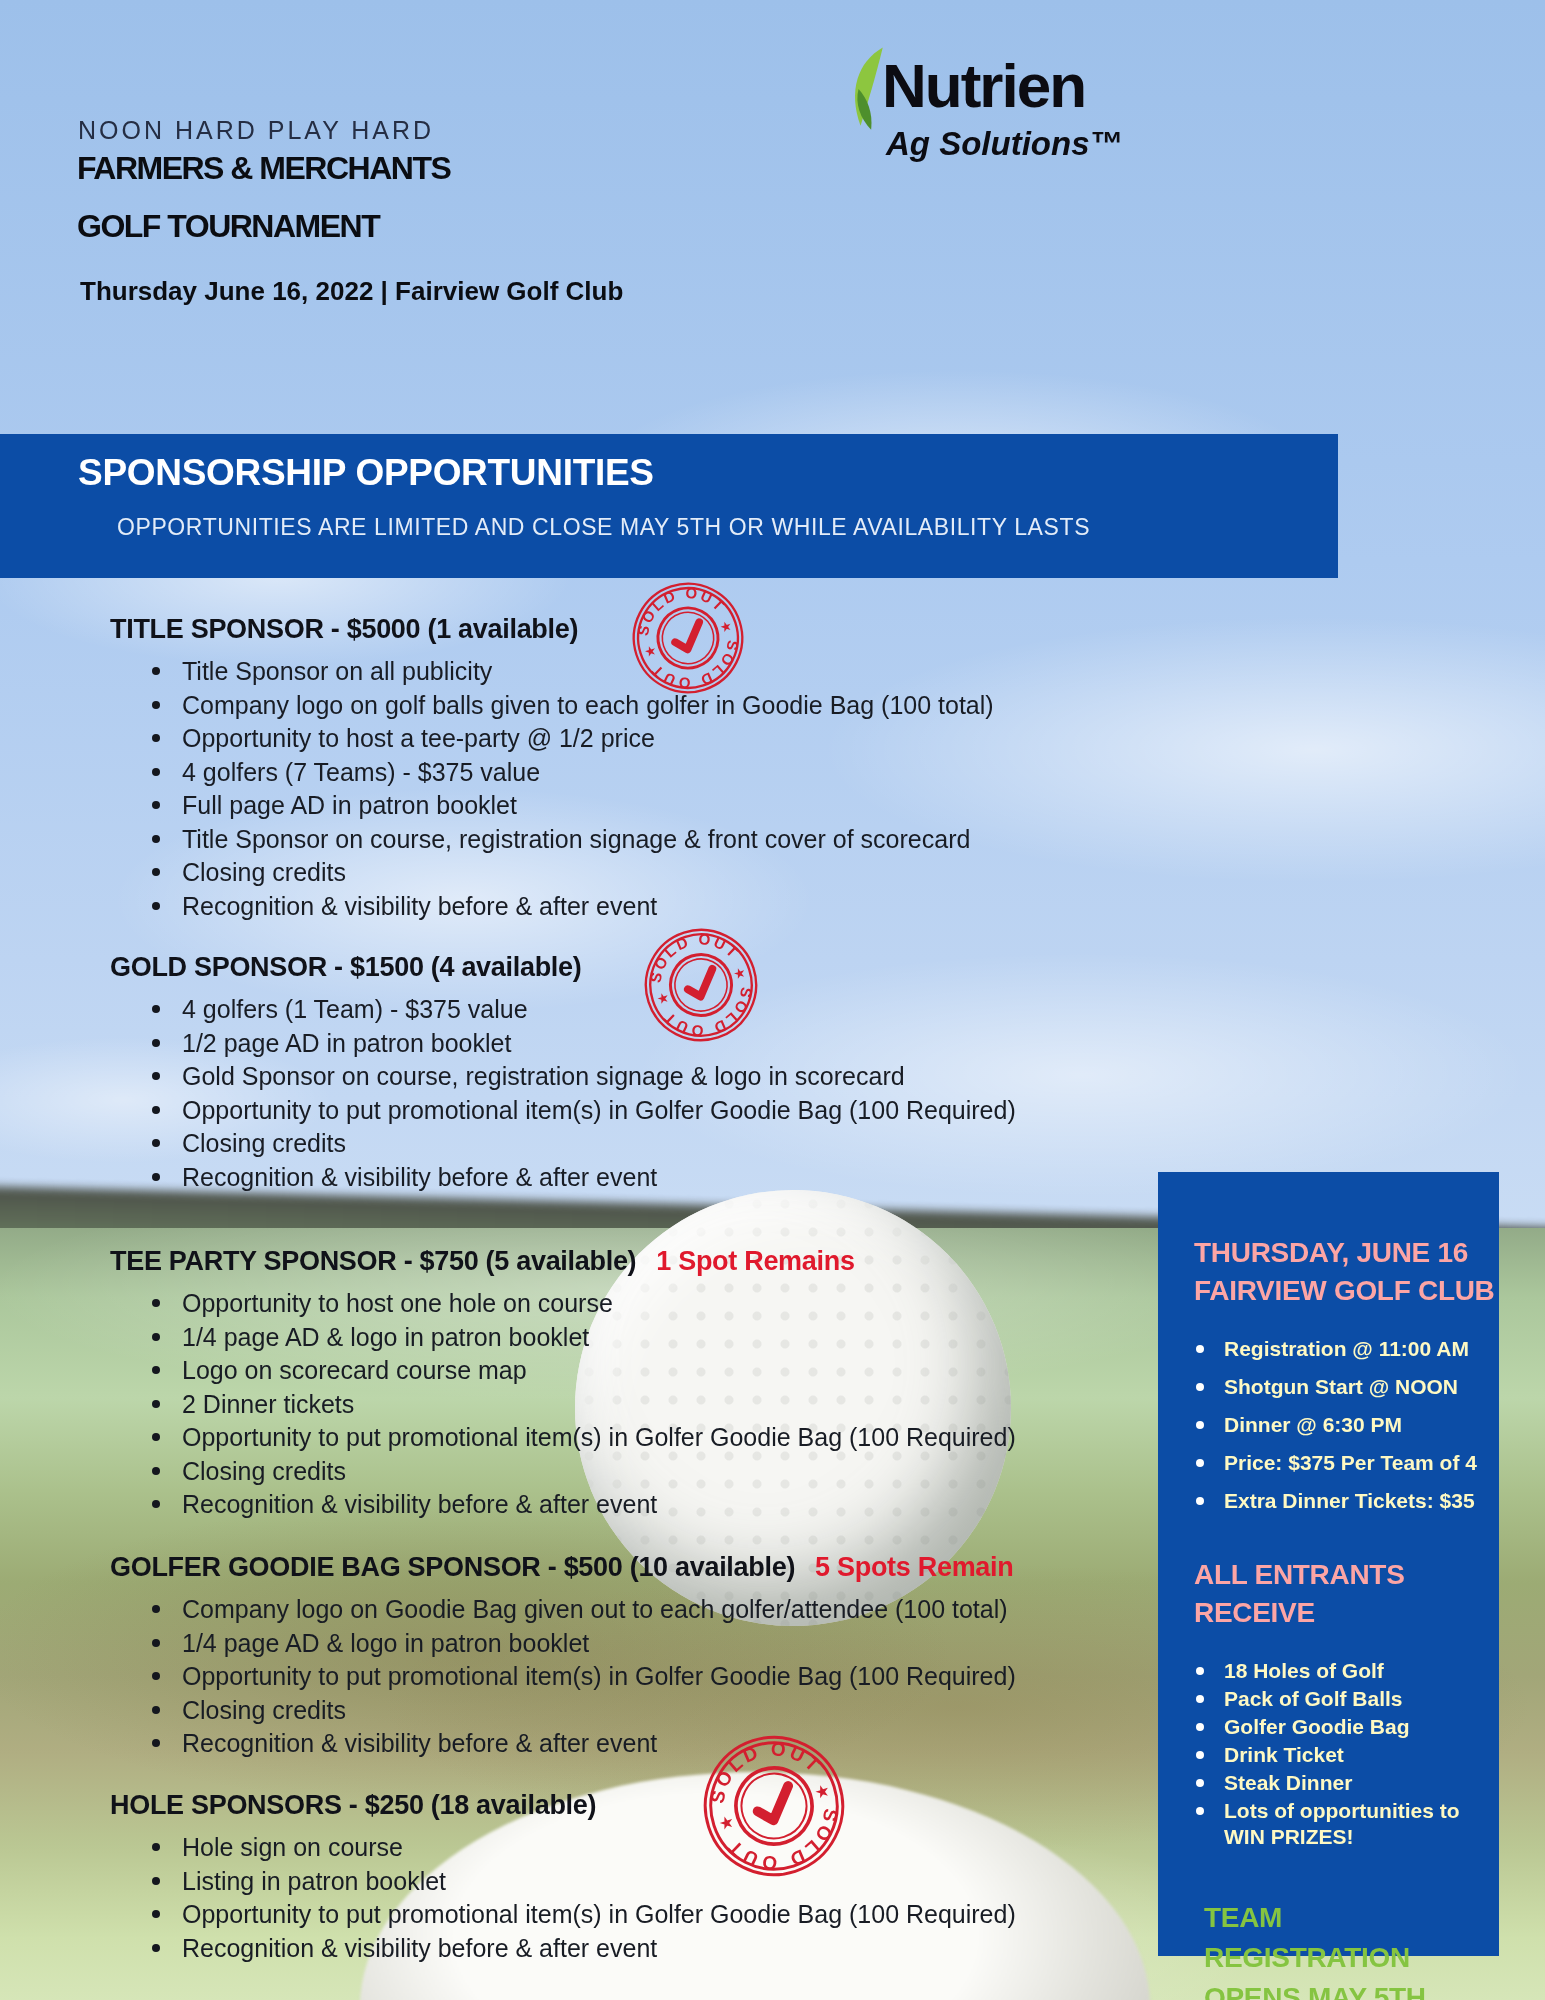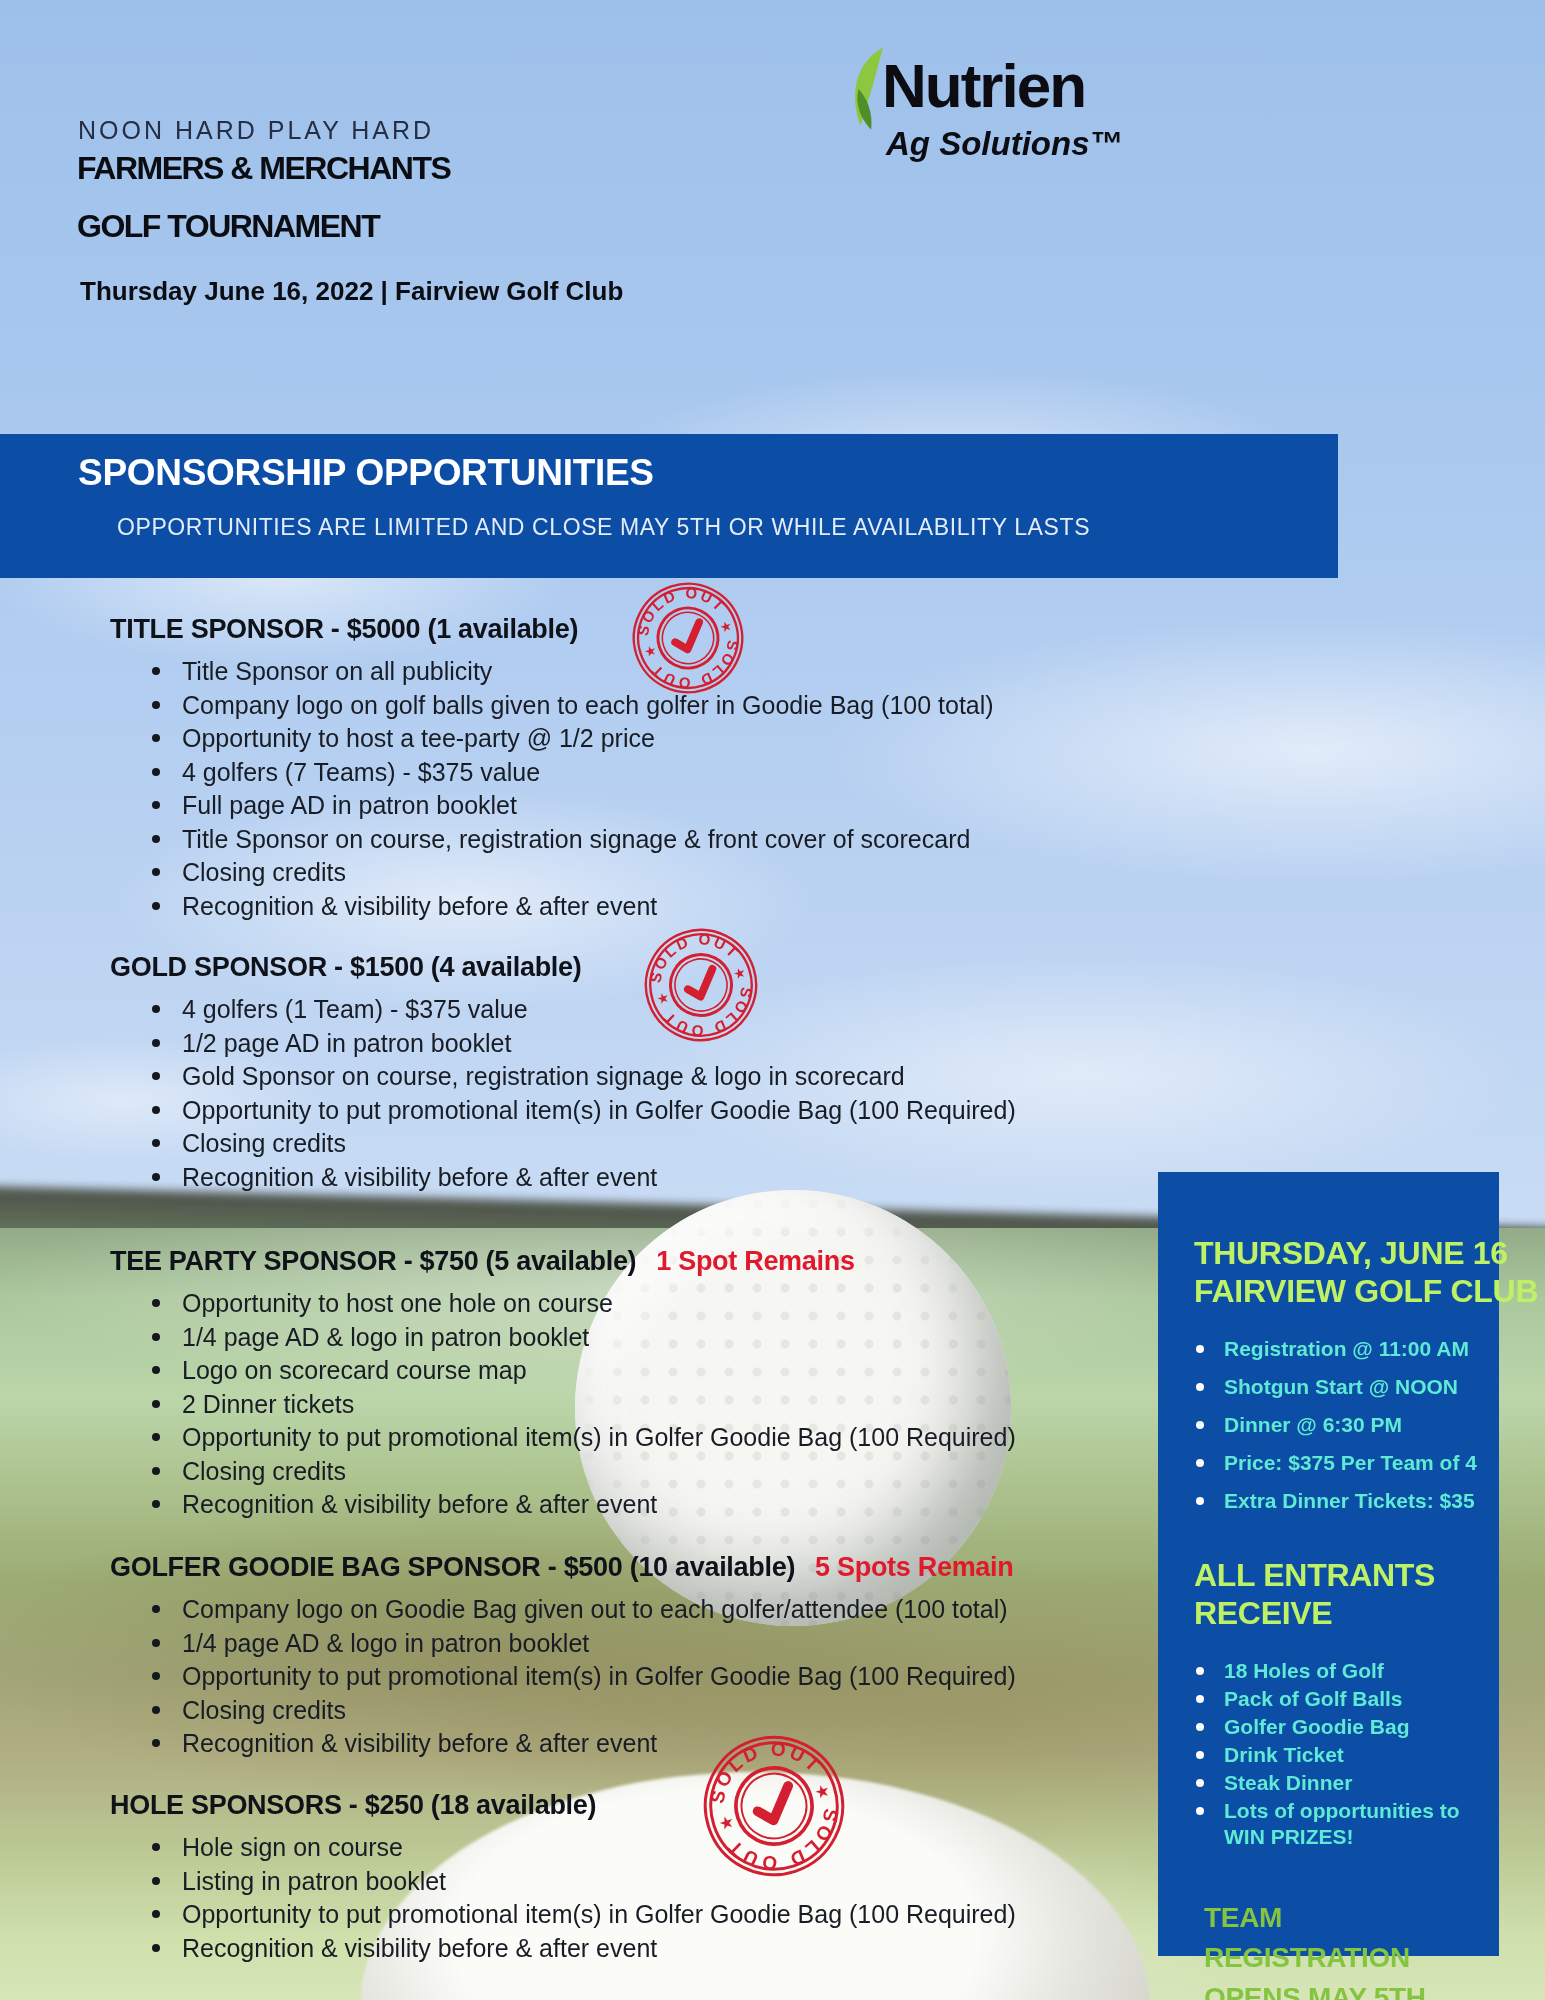--- a/index.html
+++ b/index.html
@@ -77,25 +77,25 @@
   .st4{left:698px;top:1730px;width:152px;height:152px;}
   .stamp .ring{fill:none;stroke:#d31f2f;}
   .stamp text{fill:#d31f2f;font-family:"Liberation Sans",sans-serif;font-weight:bold;}
   .stamp .arc-label{font-size:15.5px;letter-spacing:2.5px;}
   .stamp .star{font-size:12px;text-anchor:middle;}
   .stamp .check{fill:none;stroke:#d31f2f;stroke-width:8;stroke-linecap:round;stroke-linejoin:round;}
   
   .sidebar{position:absolute;left:1158px;top:1172px;width:341px;height:784px;background:#0c4da6;
     padding:0;box-sizing:border-box;color:#fff;}
   .sb-inner{padding:62px 24px 0 36px;}
-  .sb-title{font-size:32px;font-weight:bold;color:#bef264;line-height:38px;letter-spacing:-.3px;}
+  .sb-title{font-size:28px;font-weight:bold;color:#fca5a5;line-height:38px;letter-spacing:-.3px;}
   .sb-title .nowrap{white-space:nowrap;display:block;}
   .sb-list{list-style:none;margin:26px 0 0 0;padding:0;}
   .sb-list li{position:relative;padding-left:30px;font-size:21px;font-weight:bold;
-    line-height:26px;color:#5eead4;white-space:nowrap;margin-bottom:12px;}
+    line-height:26px;color:#fef9c3;white-space:nowrap;margin-bottom:12px;}
   .sb-list.tight li{margin-bottom:2px;white-space:normal;}
   .sb-list li::before{content:"";position:absolute;left:2px;top:9px;width:8px;height:8px;
     border-radius:50%;background:#ffffff;}
   .sb-entrants-title{margin-top:42px;}
   .sb-reg{margin-top:48px;padding-left:10px;font-size:28px;font-weight:bold;color:#85c441;
     line-height:40px;letter-spacing:-.3px;}
 </style>
 </head>
 <body>
 

